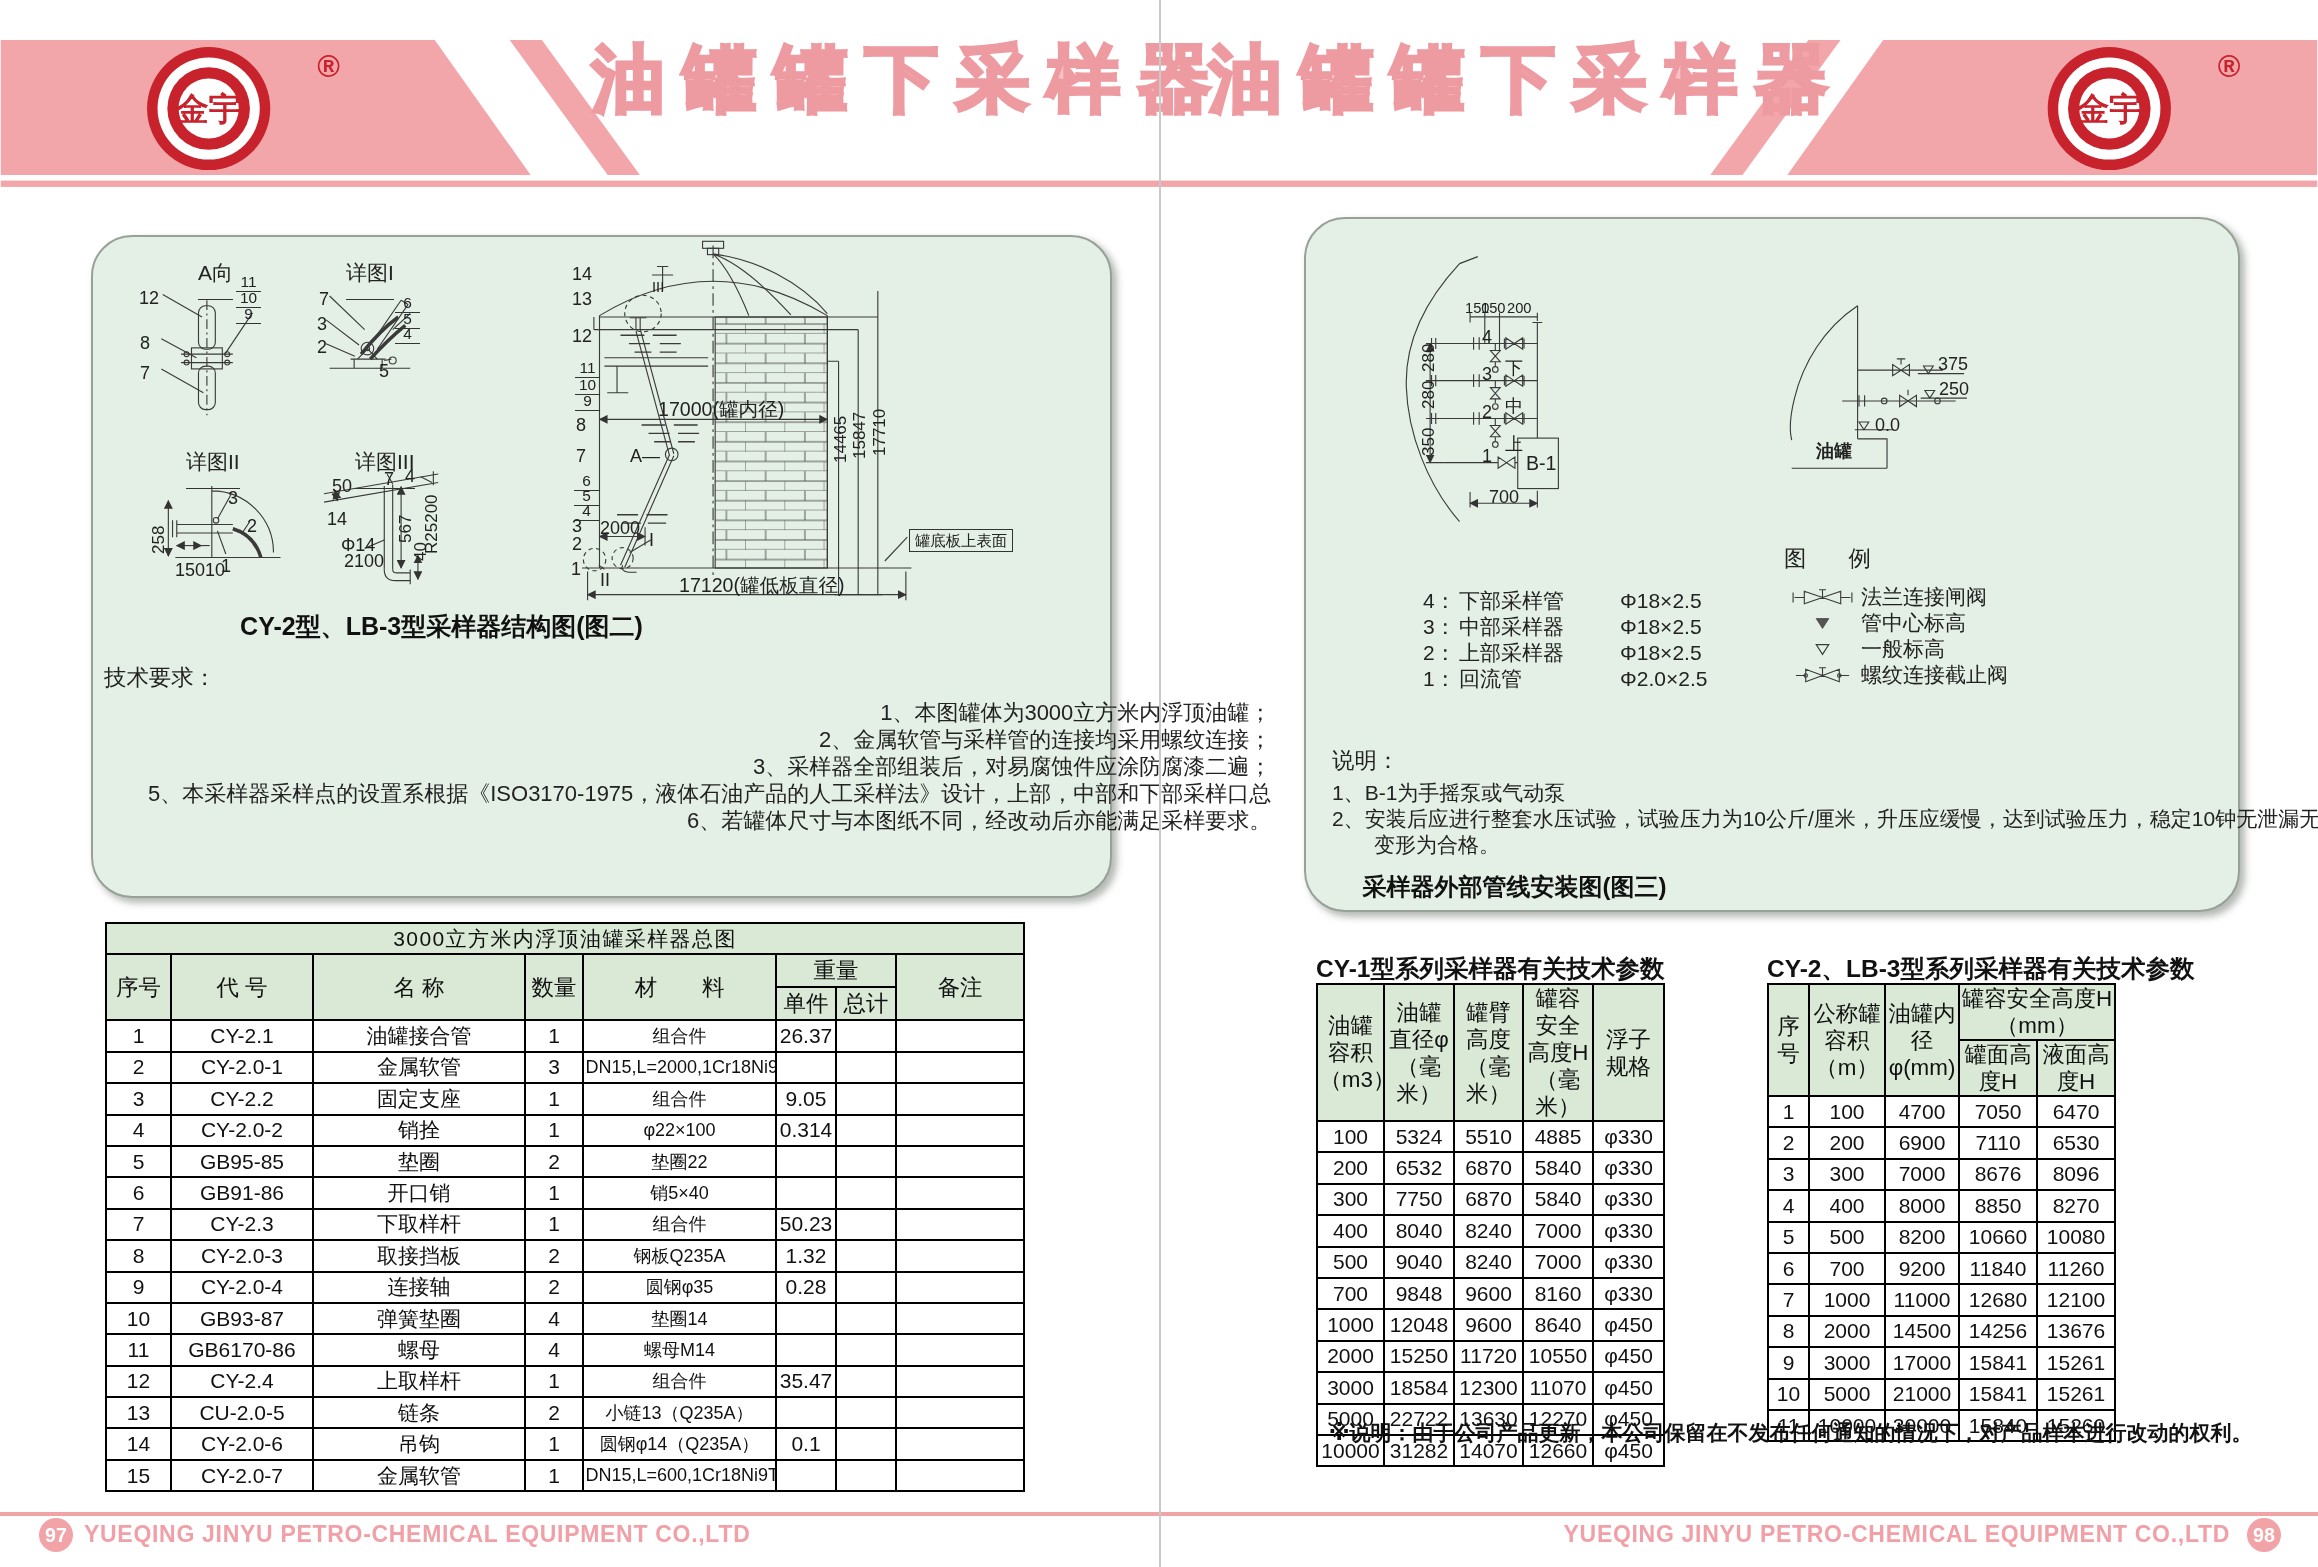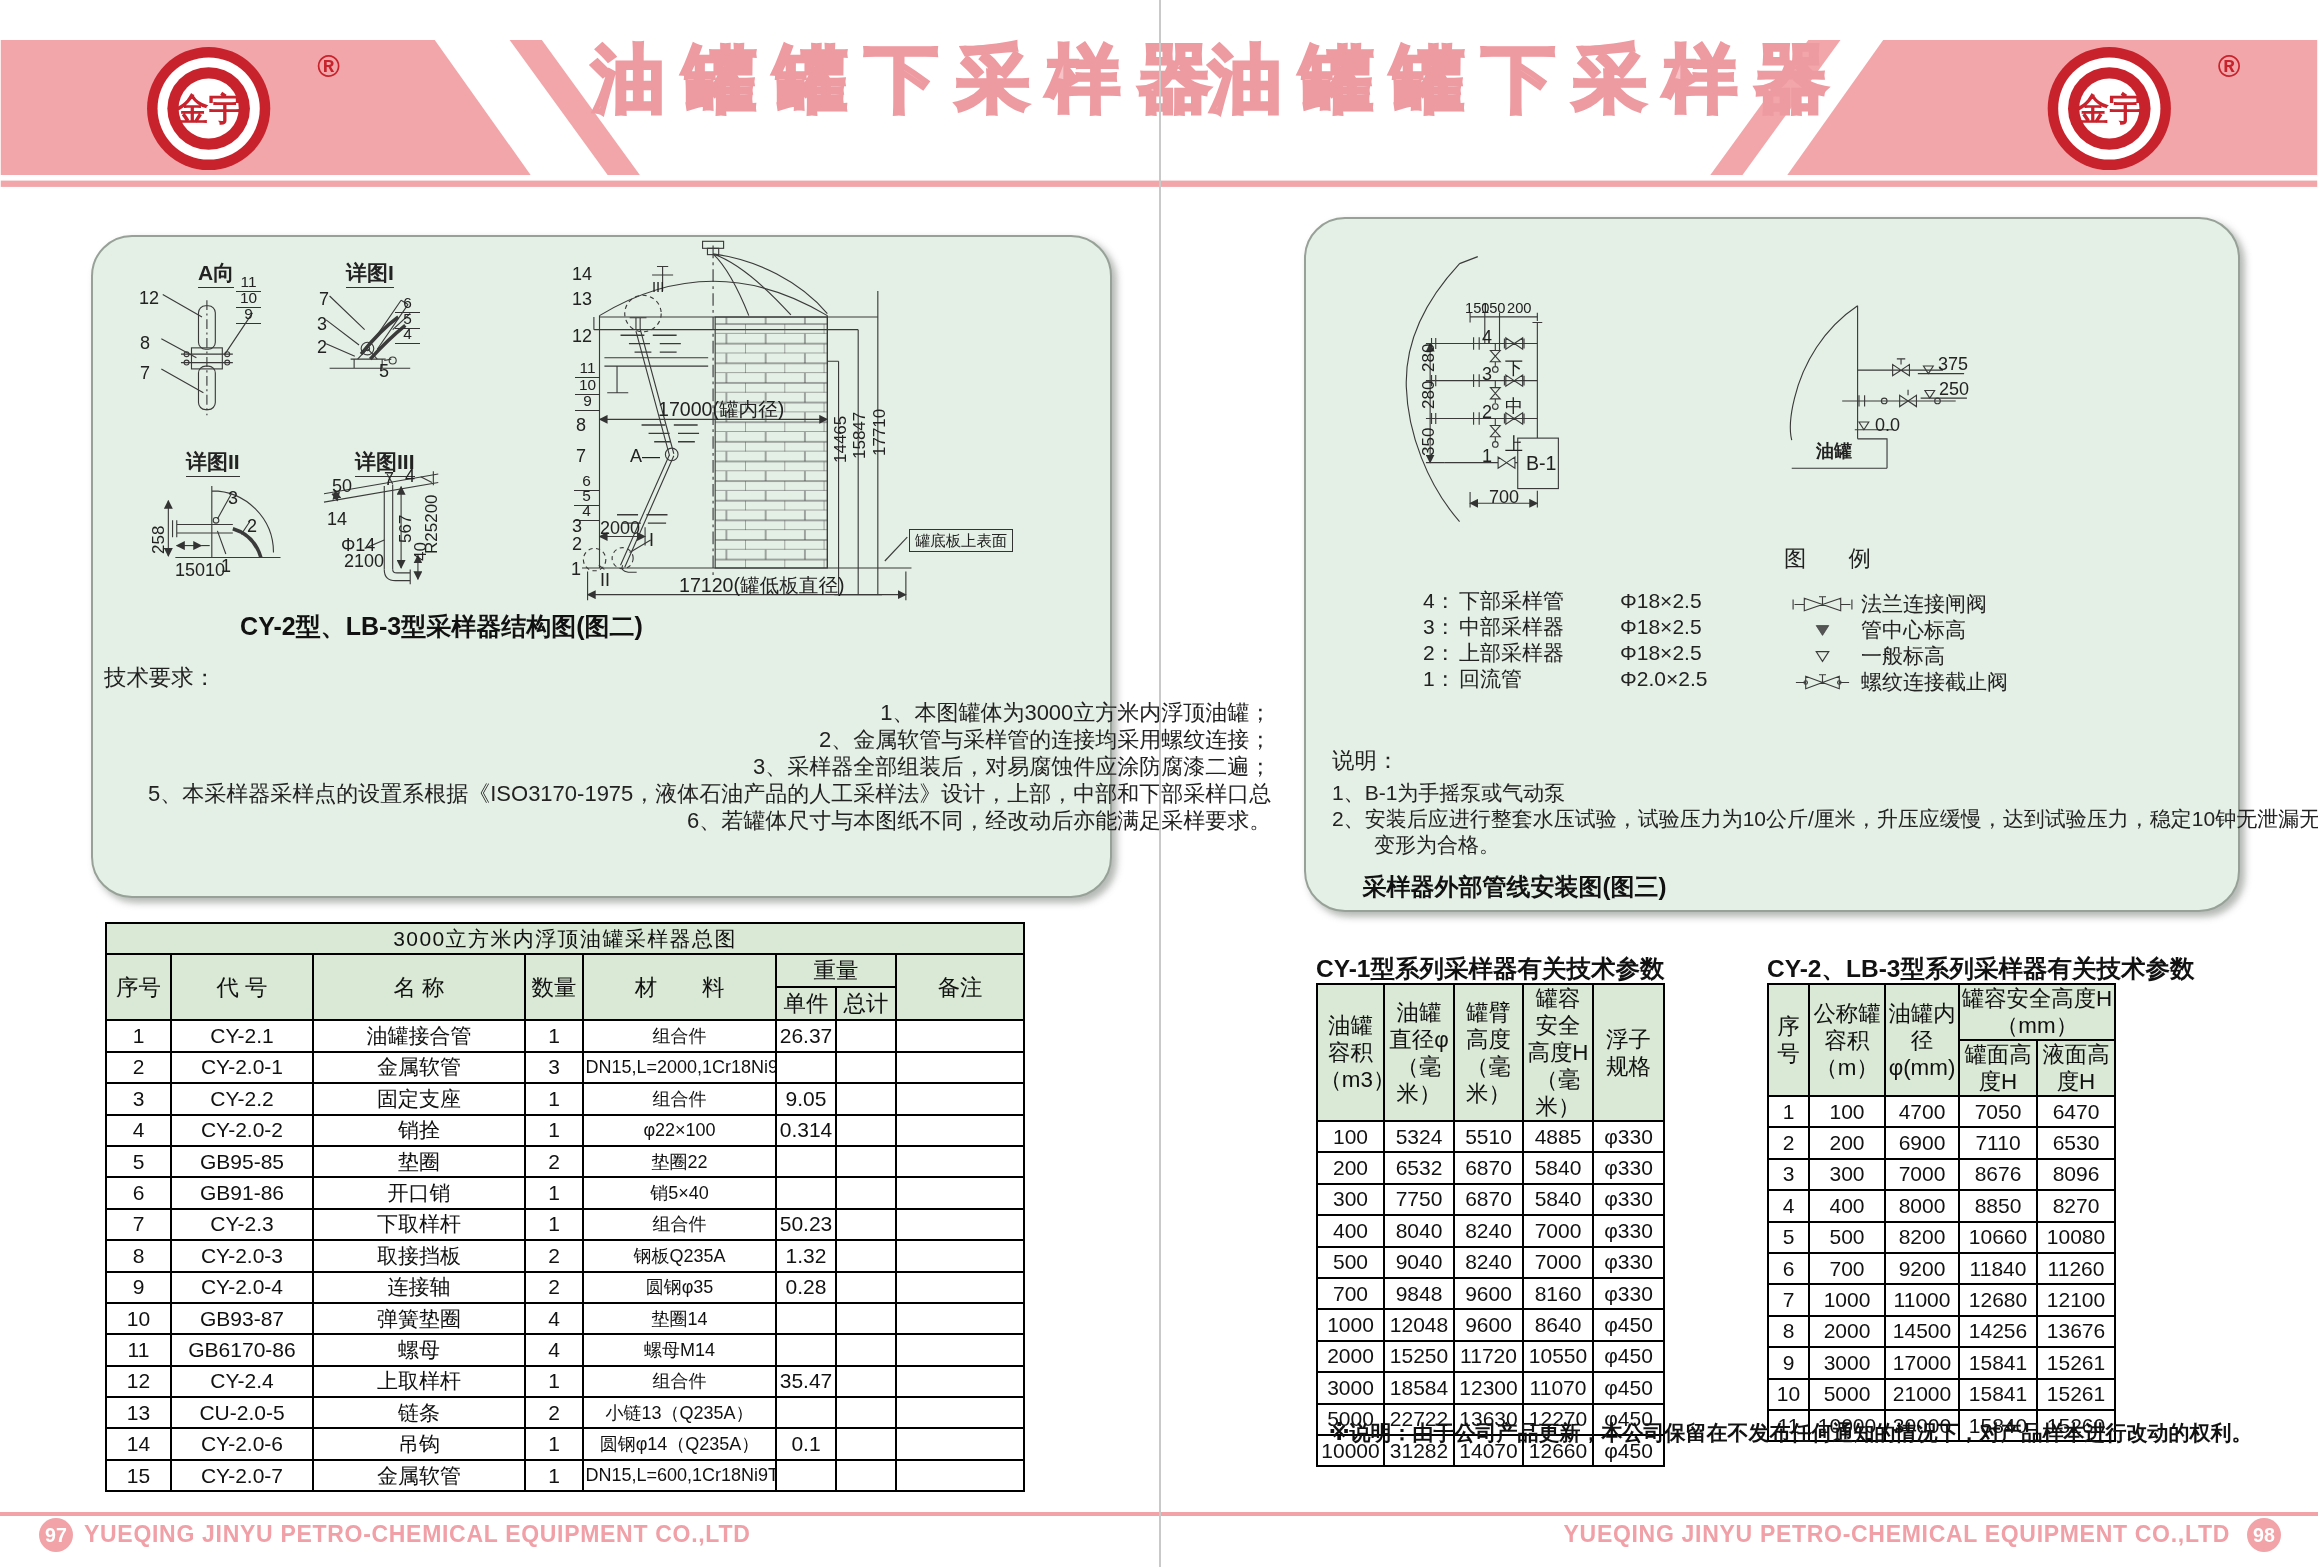--- a/index.html
+++ b/index.html
@@ -11,21 +11,21 @@
   .pgtitle{position:absolute;top:31px;font-size:73px;font-weight:bold;letter-spacing:18px;
            color:#f7c3c7;-webkit-text-stroke:3.5px #ee9aa1;white-space:nowrap;}
   
   .panel{position:absolute;background:#e4efe5;border:2.8px solid #97a198;border-radius:41px;
          box-shadow:4.2px 4.9px 7px rgba(90,100,92,.45);}
   
   .lbl-layer{position:absolute;inset:0;pointer-events:none;}
   .lbl{position:absolute;font-size:18px;line-height:1;color:#222;white-space:nowrap;}
   .lbl.rot{transform:rotate(-90deg);transform-origin:0 0;font-size:17px;}
   .lbl.st{width:25px;text-align:center;border-bottom:1.4px solid #333;font-size:15.4px;padding-bottom:1.4px;}
-  .lbl.vtitle{font-size:21px;border-bottom:1.4px solid #333;padding-bottom:4px;font-weight:bold;}
+  .lbl.vtitle{font-size:21px;border-bottom:1.4px solid #333;padding-bottom:16px;}
   .lbl.boxed{border:1.4px solid #333;font-size:15.4px;padding:2.8px 4.9px;}
   .lbl.sm{font-size:14.7px;}
   .lbl.med{font-size:19.6px;}
   .caption{position:absolute;font-size:25px;font-weight:bold;text-align:center;color:#111;white-space:nowrap;}
   
   .blocktitle{font-size:22.4px;color:#222;}
   .tline{font-size:22px;line-height:27px;color:#222;white-space:pre;}
   .nline{font-size:21px;line-height:26px;color:#222;white-space:pre;}
   
   table.tbl{border-collapse:collapse;table-layout:fixed;position:absolute;background:#fff;}
@@ -538,21 +538,21 @@
 
       <div class="plist-row">
         <span class="plist-no">1：</span>
         <span class="plist-name">回流管</span>
         <span class="plist-spec">Φ2.0×2.5</span>
       </div>
     </div>
 
   <div class="abs" style="left:1784px;top:543px;">
     <div class="legend-title">图　例</div>
-    <div style="margin-top:17px;">
+    <div style="margin-top:10px;">
       <div class="legend-row">
         <span class="legend-sym">
           <svg width="63" height="21" viewBox="-45 -15 90 30">
               <g stroke="#3a3a3a" stroke-width="1.6" fill="none">
             <path d="M-40,0 H-26 M26,0 H40 M-26,-9 V9 L0,0 Z M26,-9 V9 L0,0 Z M-42,-7 V7 M42,-7 V7 M0,0 V-11 M-5,-11 H5"></path>
           </g>
             </svg>
           </span>
         <span class="legend-lab">法兰连接闸阀</span>
       </div>

